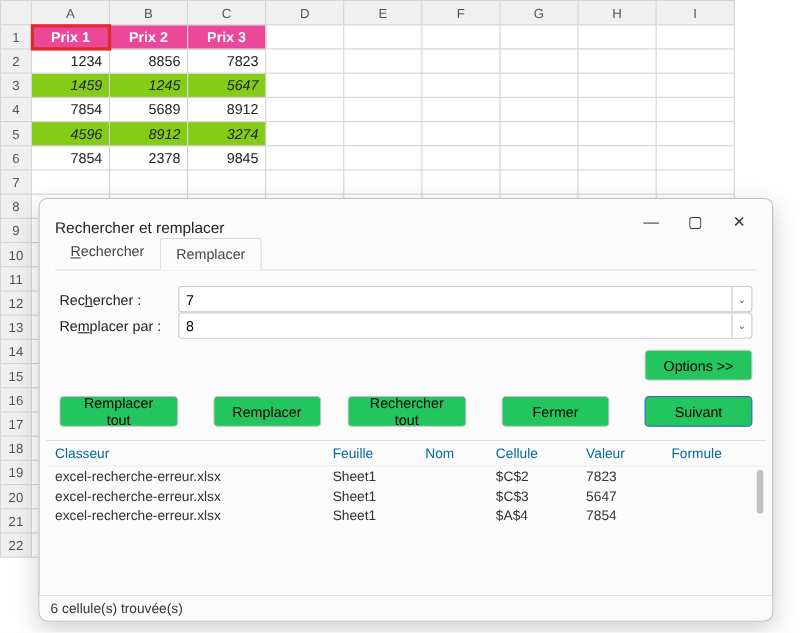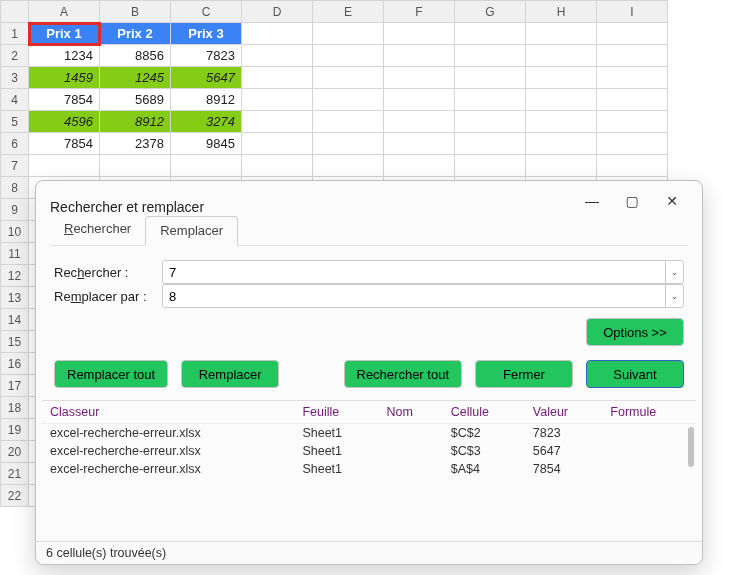--- a/index.html
+++ b/index.html
@@ -36,21 +36,21 @@
   }
   .grid th.corner { min-width: 28px; background: #f0f0f0; }
   .grid th.rowh {
     background: #f0f0f0;
     color: #555;
     font-size: 12px;
     min-width: 28px;
   }
   .grid td.data { text-align: right; padding: 0 6px; }
   .grid td.header {
-    background: #3b82f6;
+    background: #ec4899;
     color: #fff;
     font-weight: bold;
     text-align: center;
   }
   .grid tr.alt td.data { background: #84cc16; font-style: italic; }
   .grid tr.plain td.data { background: #fff; }
   .selected-cell {
     outline: 3px solid #e02b2b;
     outline-offset: -2px;
   }
@@ -158,37 +158,37 @@
     align-items: center;
     justify-content: center;
   }
   .btn.primary { border: 1.5px solid #2f66c1; }
   .btnrow {
     display: flex;
     gap: 24px;
     padding: 0 18px 12px 18px;
     justify-content: space-between;
   }
-  .btnrow .group { display: flex; gap: 13px; }
+  .btnrow .group { display: flex; gap: 32px; }
   .results {
     flex: 1;
     border-top: 1px solid #ddd;
     margin: 0 6px;
     position: relative;
     overflow: hidden;
   }
   .rtable {
     width: 100%;
     border-collapse: collapse;
     font-size: 12.5px;
   }
   .rtable th {
     text-align: left;
     font-weight: normal;
-    color: #701a75;
+    color: #0369a1;
     padding: 4px 8px;
     border-bottom: 1px solid #eee;
   }
   .rtable td {
     padding: 2px 8px;
     color: #333;
     white-space: nowrap;
   }
   .rscroll {
     position: absolute;

